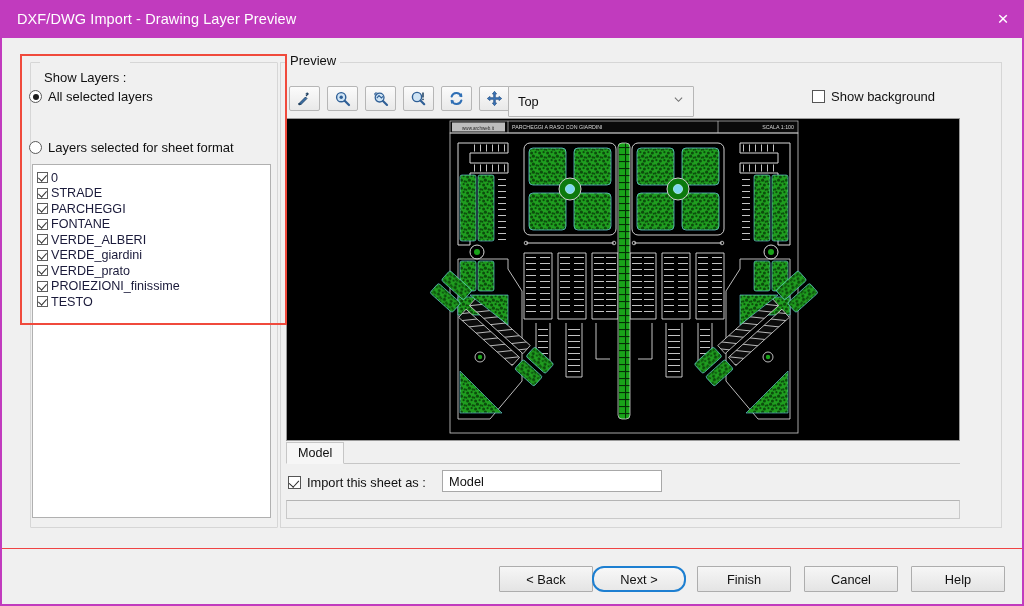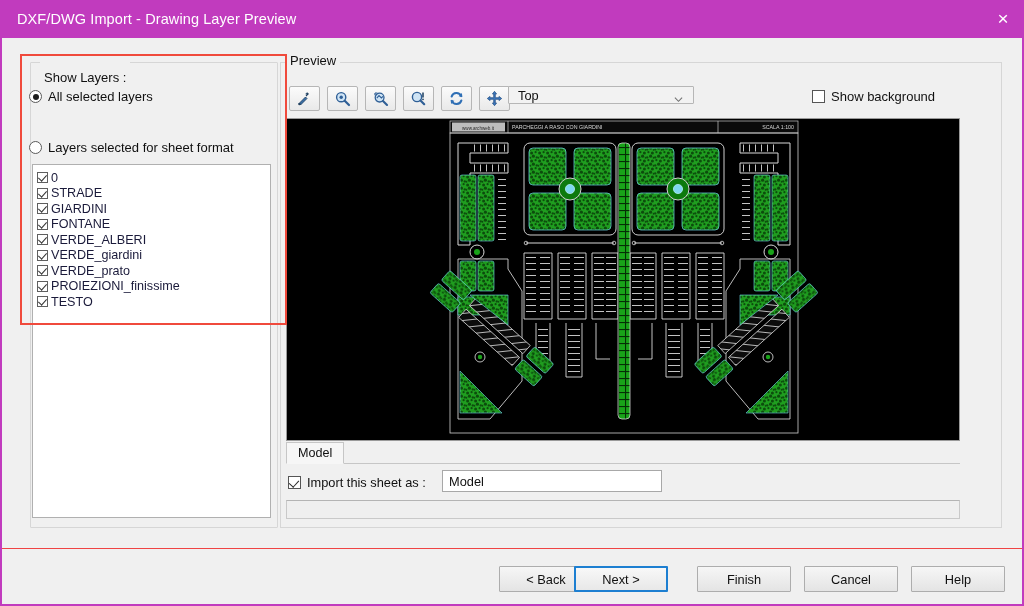--- a/index.html
+++ b/index.html
@@ -155,21 +155,21 @@
     width: 31px; height: 25px;
     background: linear-gradient(#fbfbfb, #e9e9e9);
     border: 1px solid #b6b6b6;
     border-radius: 2px;
     display: flex; align-items: center; justify-content: center;
     cursor: pointer;
   }
   .tbtn svg { display: block; }
   .view-select {
     position: absolute; left: 228px; top: 38px;
-    width: 186px; height: 18px;
+    width: 186px; height: 31px;
     background: #f2f2f2;
     border: 1px solid #b6b6b6;
     border-radius: 1px;
     display: flex; align-items: center;
     cursor: pointer;
   }
   .view-select-text {
     font-size: 12.8px; color: #101010;
     margin-left: 9px;
   }
@@ -267,21 +267,21 @@
     border-radius: 1px;
     display: flex; align-items: center; justify-content: center;
     font-size: 12.8px; color: #101010;
     cursor: pointer;
   }
   .btn.focused {
     border: 2px solid #1d7fd1;
     background: linear-gradient(#f8f8f8, #e8e8e8);
   }
   .b-back   { left: 497px; }
-  .b-next   { left: 572px; }
+  .b-next   { left: 590px; border-radius: 12px; }
   .b-finish { left: 695px; }
   .b-cancel { left: 802px; }
   .b-help   { left: 909px; }
 </style>
 </head>
 <body>
 
 <div class="dialog">
 
   <div class="titlebar">
@@ -309,21 +309,21 @@
         <div class="lb-item">
             <span class="cbox checked"></span>
             <span>0</span>
           </div>
         <div class="lb-item">
             <span class="cbox checked"></span>
             <span>STRADE</span>
           </div>
         <div class="lb-item">
             <span class="cbox checked"></span>
-            <span>GIARDINI</span>
+            <span>PARCHEGGI</span>
           </div>
         <div class="lb-item">
             <span class="cbox checked"></span>
             <span>FONTANE</span>
           </div>
         <div class="lb-item">
             <span class="cbox checked"></span>
             <span>VERDE_ALBERI</span>
           </div>
         <div class="lb-item">

